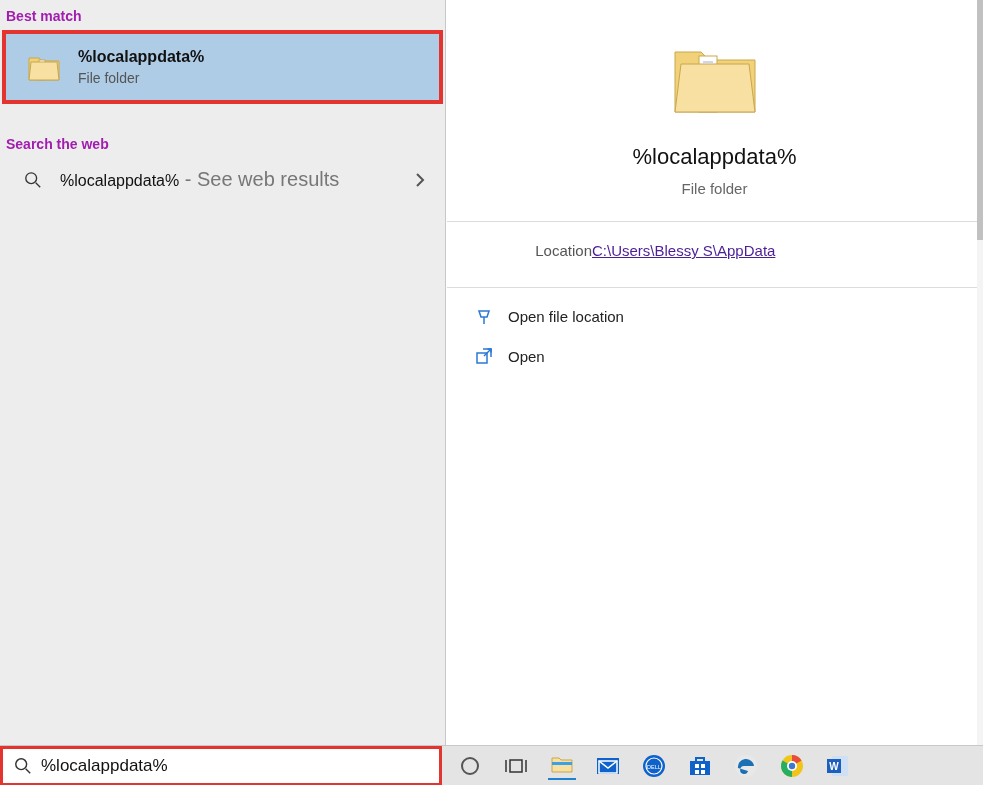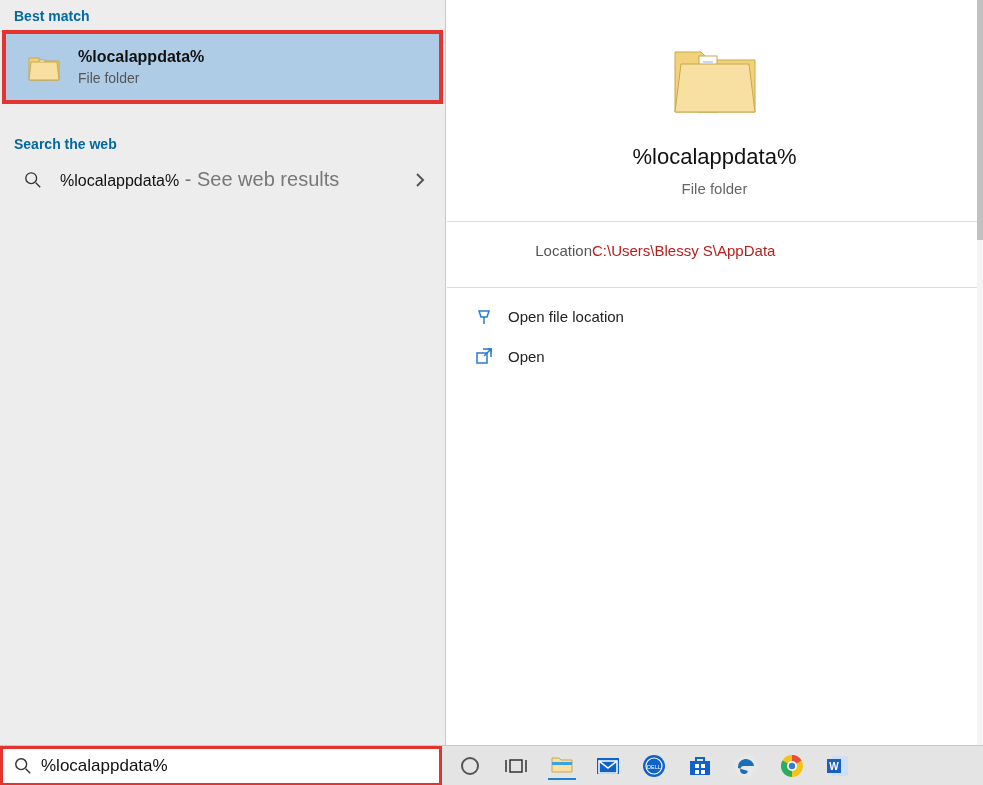--- a/index.html
+++ b/index.html
@@ -15,22 +15,22 @@
   .right-pane {
     flex: 1;
     background: #fff;
     display: flex;
     flex-direction: column;
     position: relative;
   }
   .section-label {
     font-size: 14px;
     font-weight: 600;
-    padding: 8px 14px 6px 14px;
-    color: #0369a1;
+    padding: 8px 14px 6px 6px;
+    color: #a21caf;
   }
   .match-item {
     display: flex;
     align-items: center;
     border: 4px solid #e3342f;
     background: #aecce6;
     padding: 14px 12px 14px 12px;
     margin: 0 2px;
   }
   .folder-small {
@@ -59,21 +59,21 @@
     padding: 30px 20px 24px 20px;
   }
   .folder-large { width: 96px; height: 96px; display:flex; align-items:center; justify-content:center; }
   .preview-title { font-size: 22px; margin-top: 18px; color: #111; }
   .preview-sub { font-size: 15px; color: #666; margin-top: 10px; }
   .divider { height: 1px; background: #dcdcdc; margin: 0 1px; }
   .detail-block { padding: 20px 28px 10px 16px; font-size: 15px; color: #555; text-align: right; }
   .detail-row { display: flex; margin-bottom: 18px; }
   .detail-label { width: 130px; color: #555; }
   .detail-value { color: #333; }
-  .link { color: #b91c1c; }
+  .link { color: #4c1d95; text-decoration: underline; }
   .actions { padding: 8px 10px; }
   .action {
     display: flex; align-items: center;
     padding: 10px 18px;
     font-size: 15px; color: #222;
     cursor: default;
   }
   .action-icon {
     width: 20px; height: 20px; margin-right: 14px;
     display:flex; align-items:center; justify-content:center;

